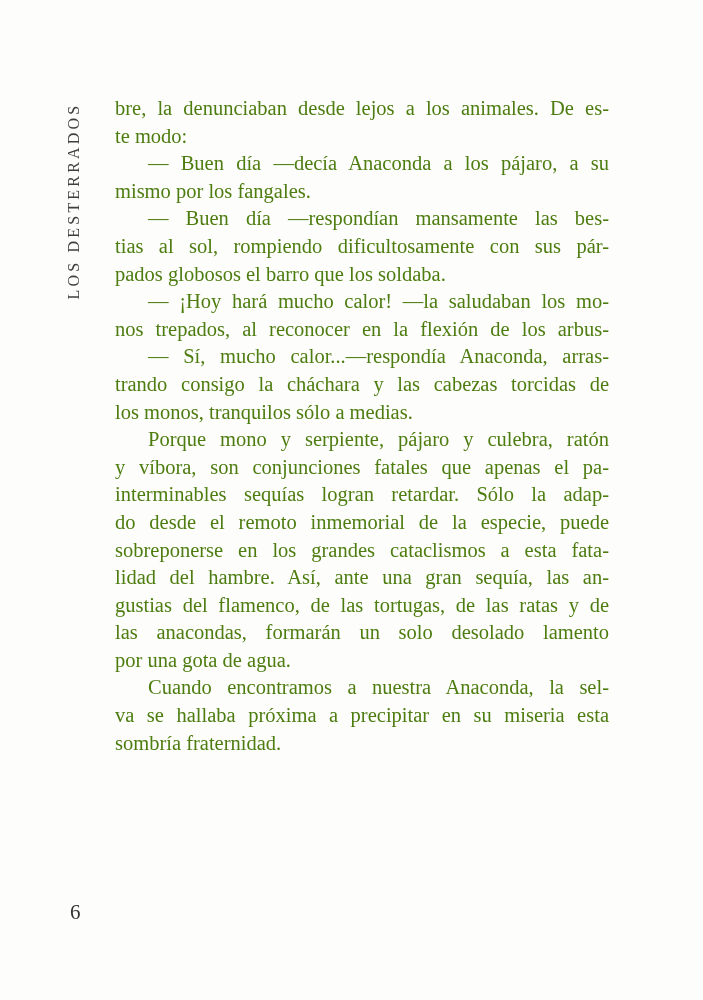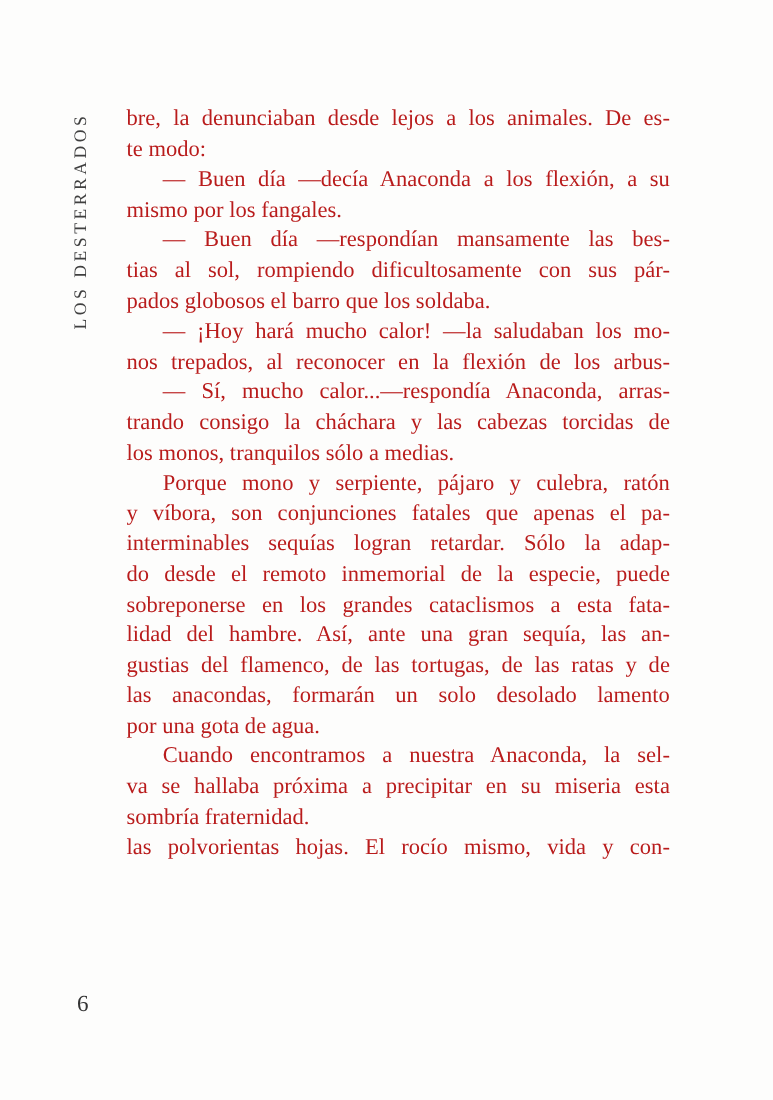--- a/index.html
+++ b/index.html
@@ -30,21 +30,21 @@
     letter-spacing: 3.2px;
     color: #3f3f3f;
     font-weight: 400;
   }
   
   .text-block {
     position: absolute;
     left: 115px;
     top: 95px;
     width: 494px;
-    color: #b91c1c;
+    color: #4d7c0f;
     font-size: 20.5px;
   }
   .text-block .line {
     height: 27.6px;
     line-height: 27.6px;
     text-align: justify;
     text-align-last: justify;
     white-space: nowrap;
   }
   .text-block .line.para-end {
@@ -64,21 +64,21 @@
 </head>
 <body>
 
 <div class="page">
 
   <div class="side-title">LOS DESTERRADOS</div>
 
   <div class="text-block">
       <div class="line">bre, la denunciaban desde lejos a los animales. De es-</div>
       <div class="line para-end">te modo:</div>
-      <div class="line indent">— Buen día —decía Anaconda a los flexión, a su</div>
+      <div class="line indent">— Buen día —decía Anaconda a los pájaro, a su</div>
       <div class="line para-end">mismo por los fangales.</div>
       <div class="line indent">— Buen día —respondían mansamente las bes-</div>
       <div class="line">tias al sol, rompiendo dificultosamente con sus pár-</div>
       <div class="line para-end">pados globosos el barro que los soldaba.</div>
       <div class="line indent">— ¡Hoy hará mucho calor! —la saludaban los mo-</div>
       <div class="line">nos trepados, al reconocer en la flexión de los arbus-</div>
       <div class="line indent">— Sí, mucho calor...—respondía Anaconda, arras-</div>
       <div class="line">trando consigo la cháchara y las cabezas torcidas de</div>
       <div class="line para-end">los monos, tranquilos sólo a medias.</div>
       <div class="line indent">Porque mono y serpiente, pájaro y culebra, ratón</div>
@@ -86,18 +86,17 @@
       <div class="line">interminables sequías logran retardar. Sólo la adap-</div>
       <div class="line">do desde el remoto inmemorial de la especie, puede</div>
       <div class="line">sobreponerse en los grandes cataclismos a esta fata-</div>
       <div class="line">lidad del hambre. Así, ante una gran sequía, las an-</div>
       <div class="line">gustias del flamenco, de las tortugas, de las ratas y de</div>
       <div class="line">las anacondas, formarán un solo desolado lamento</div>
       <div class="line para-end">por una gota de agua.</div>
       <div class="line indent">Cuando encontramos a nuestra Anaconda, la sel-</div>
       <div class="line">va se hallaba próxima a precipitar en su miseria esta</div>
       <div class="line para-end">sombría fraternidad.</div>
-      <div class="line">las polvorientas hojas. El rocío mismo, vida y con-</div>
     </div>
 
   <div class="page-number">6</div>
 
 </div>
 
 </body></html>

